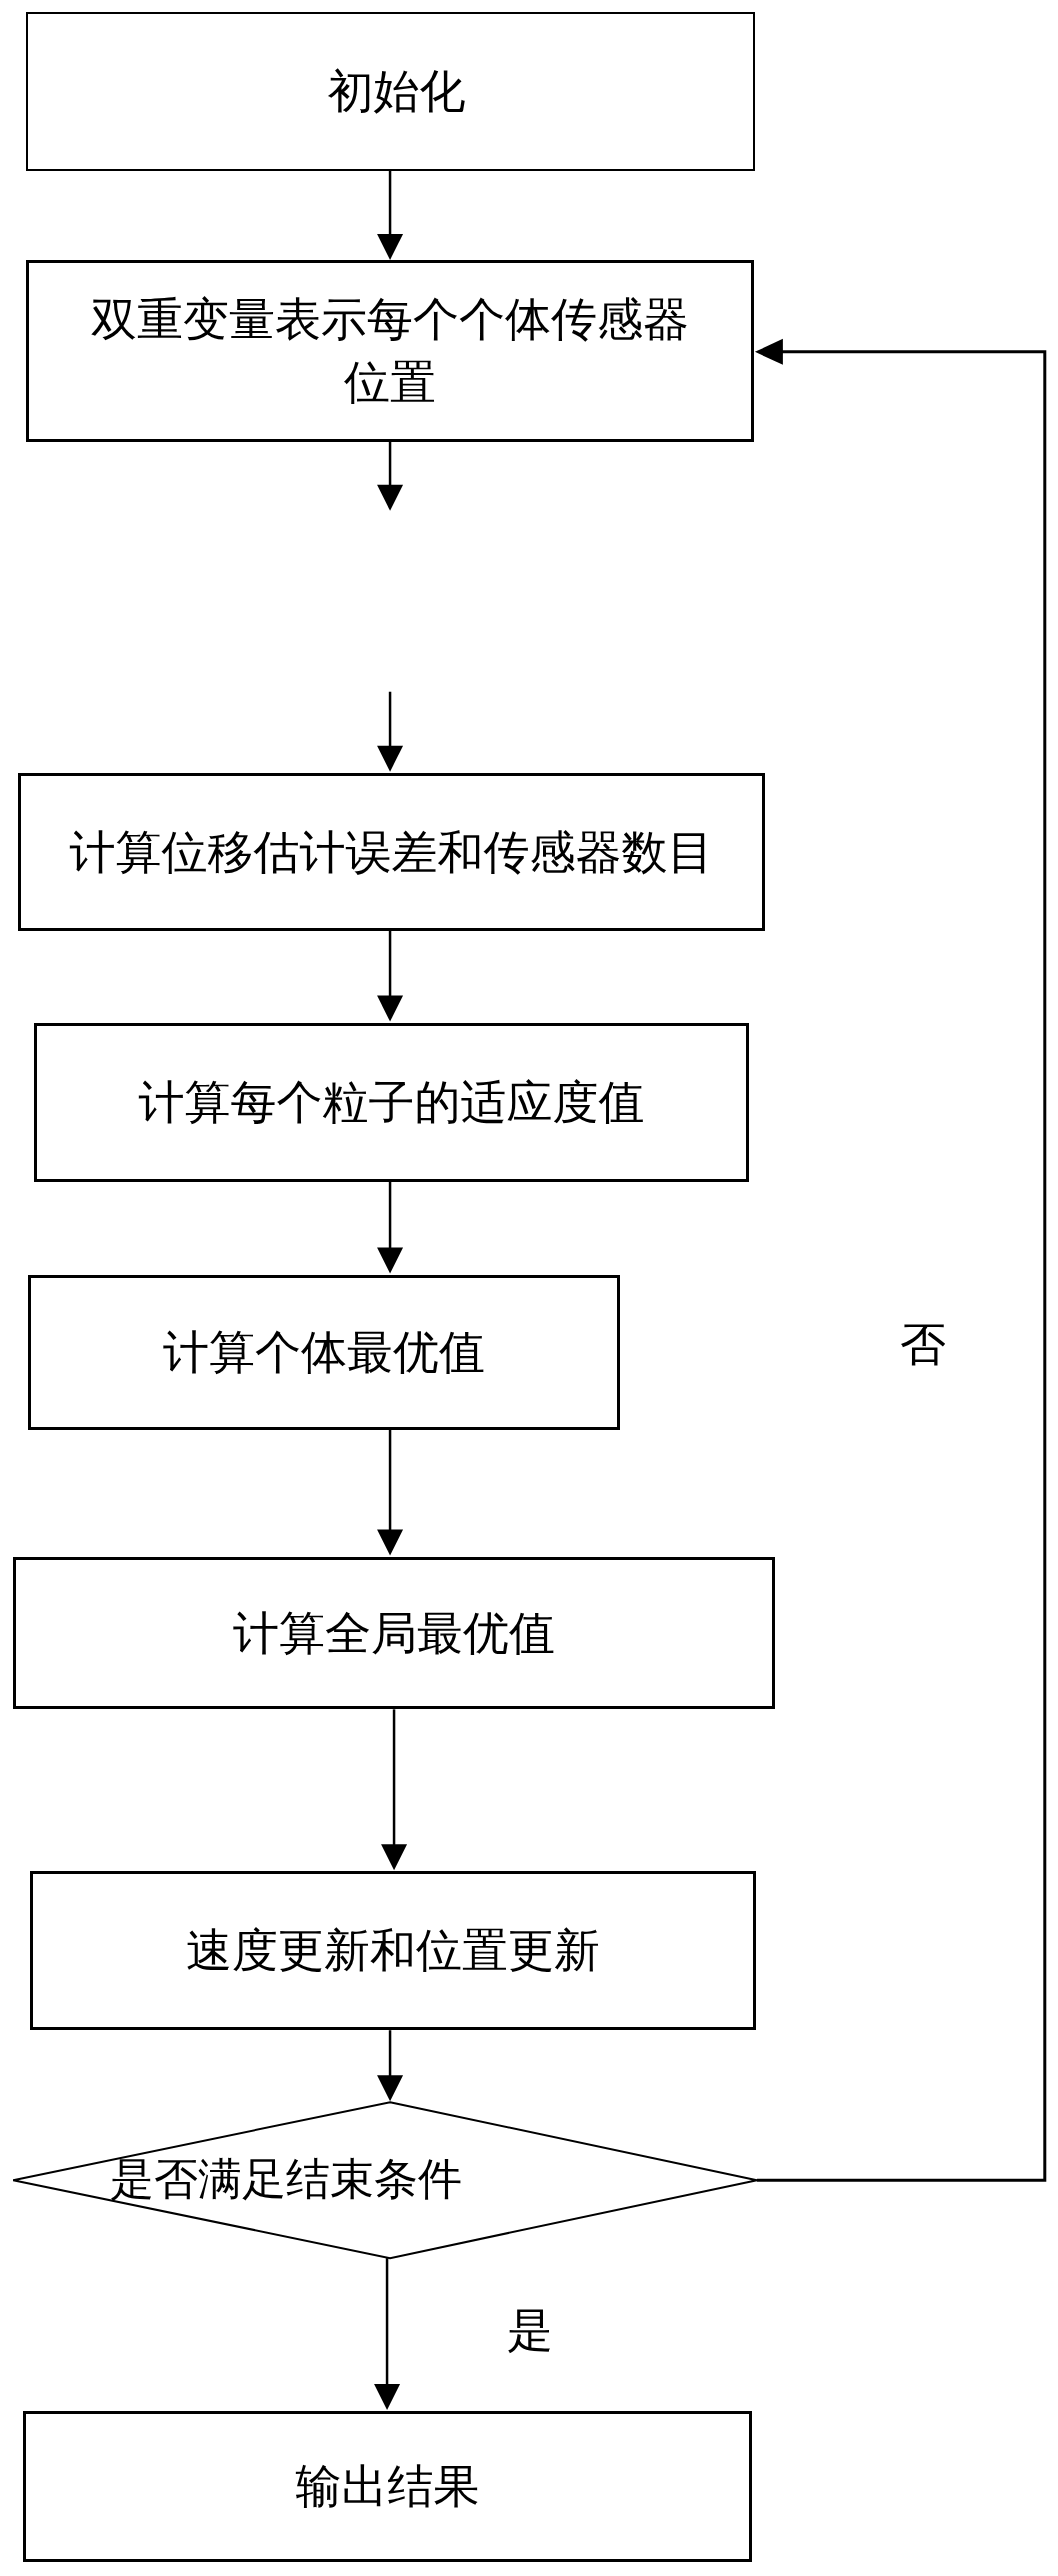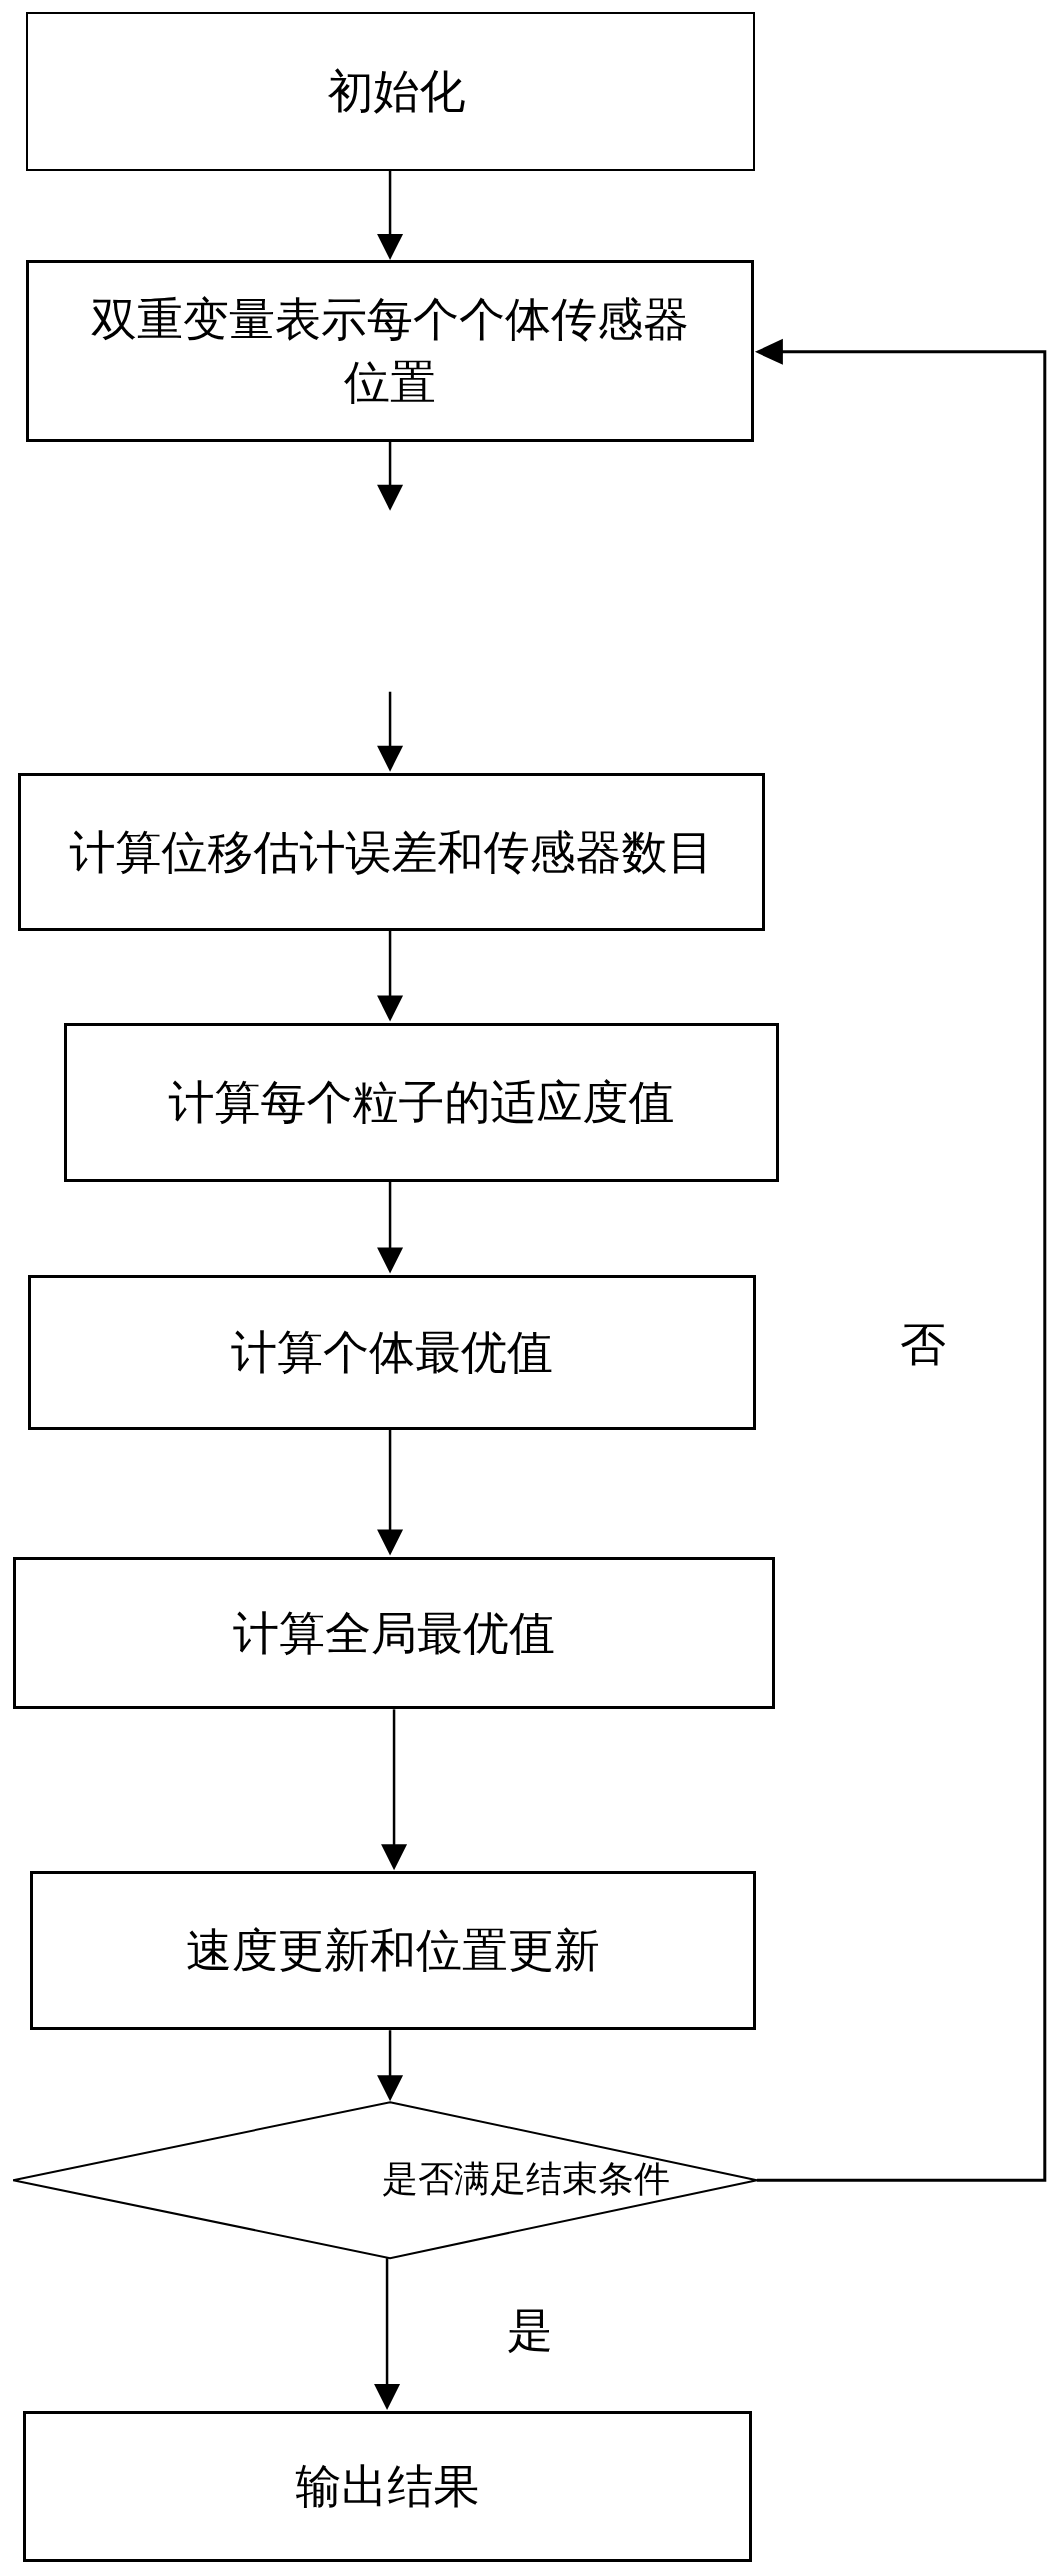--- a/index.html
+++ b/index.html
@@ -23,23 +23,23 @@
     font-size:46px;
     line-height:1.36;
     white-space:pre-line;
     box-sizing:border-box;
   }
   .node.thin{border-width:2px;}
   .diamond-label{
     position:absolute;
     display:flex;
     align-items:center;
-    justify-content:flex-end;
+    justify-content:flex-start;
     text-align:center;
-    font-size:36px;
+    font-size:44px;
     background:transparent;
     font-family:Liberation Mono, monospace;
   }
   .edge-label{
     position:absolute;
     font-size:46px;
     line-height:1;
   }
 </style>
 </head>
@@ -89,25 +89,25 @@
   <div class="node" style="left:26px; top:260px; width:728px; height:182px;">
     <span>双重变量表示每个个体传感器
 位置</span>
   </div>
 
 
   <div class="node" style="left:18px; top:773px; width:747px; height:158px;">
     <span>计算位移估计误差和传感器数目</span>
   </div>
 
-  <div class="node" style="left:34px; top:1023px; width:715px; height:159px;margin-left:30px;">
+  <div class="node" style="left:34px; top:1023px; width:715px; height:159px;">
     <span>计算每个粒子的适应度值</span>
   </div>
 
-  <div class="node" style="left:28px; top:1275px; width:728px; height:155px;">
+  <div class="node" style="left:28px; top:1275px; width:592px; height:155px;">
     <span>计算个体最优值</span>
   </div>
 
   <div class="node" style="left:13px; top:1557px; width:762px; height:152px;">
     <span>计算全局最优值</span>
   </div>
 
   <div class="node" style="left:30px; top:1871px; width:726px; height:159px;text-align:center;">
     <span>速度更新和位置更新</span>
   </div>

